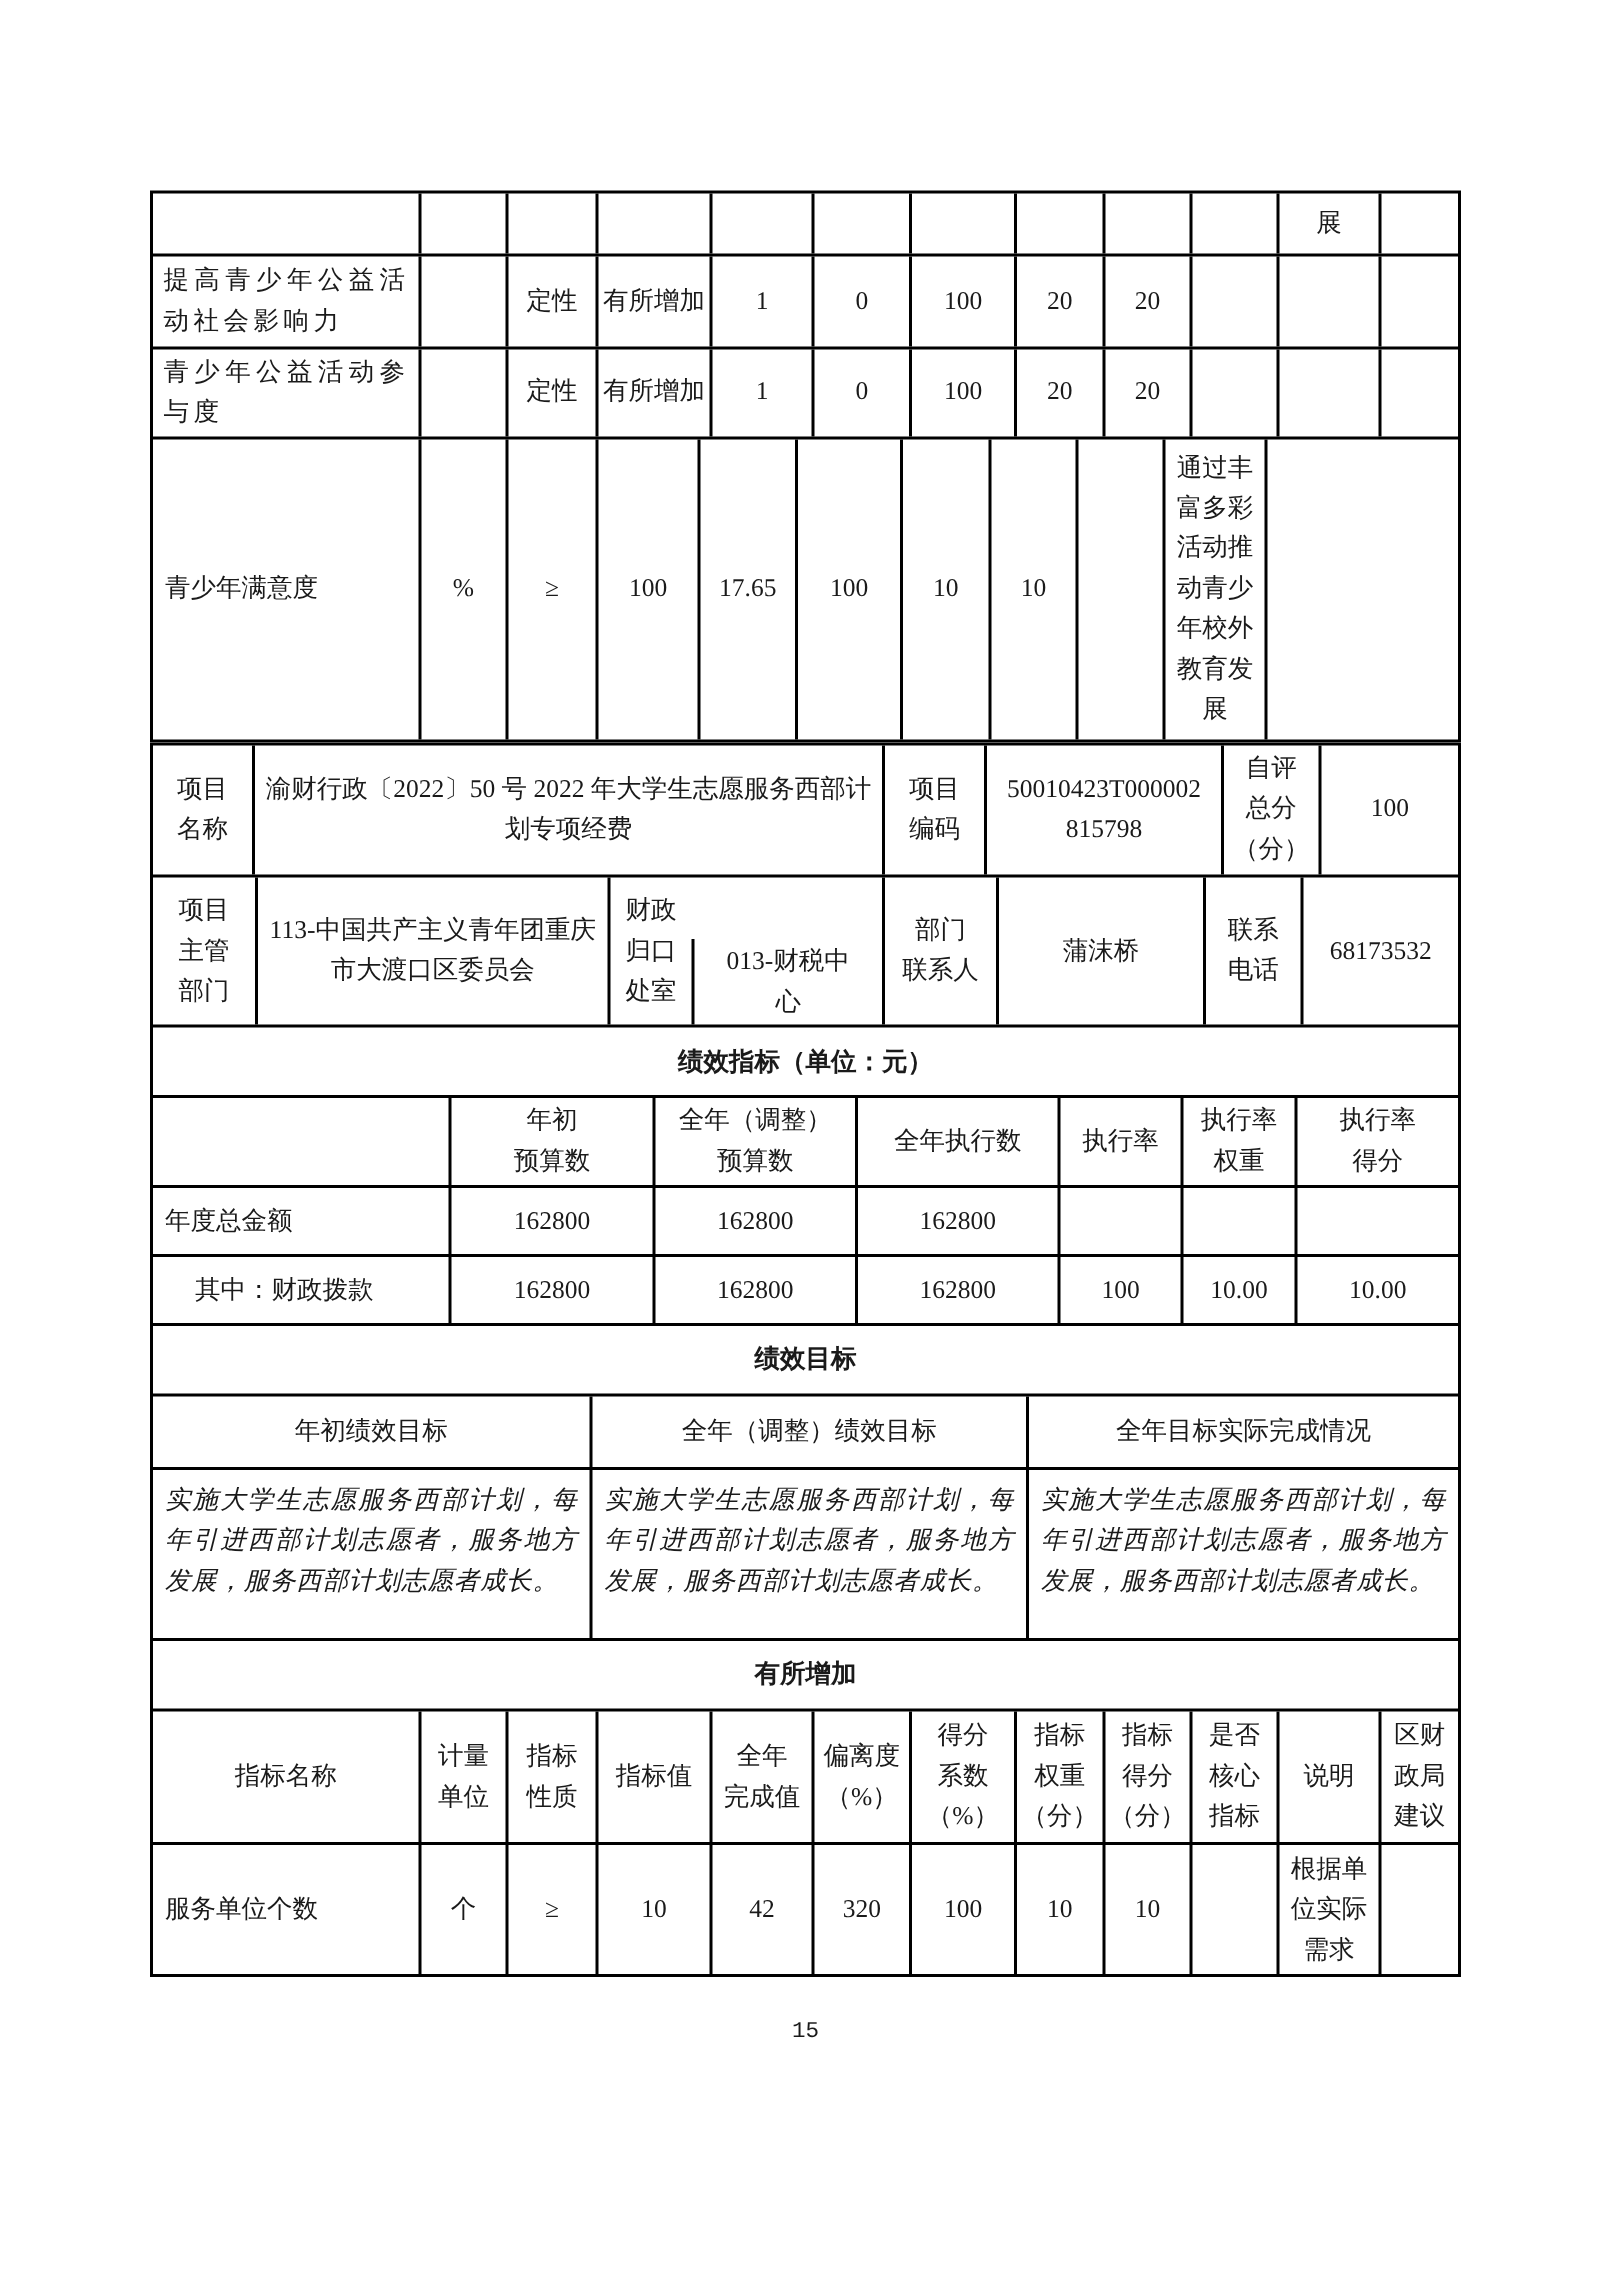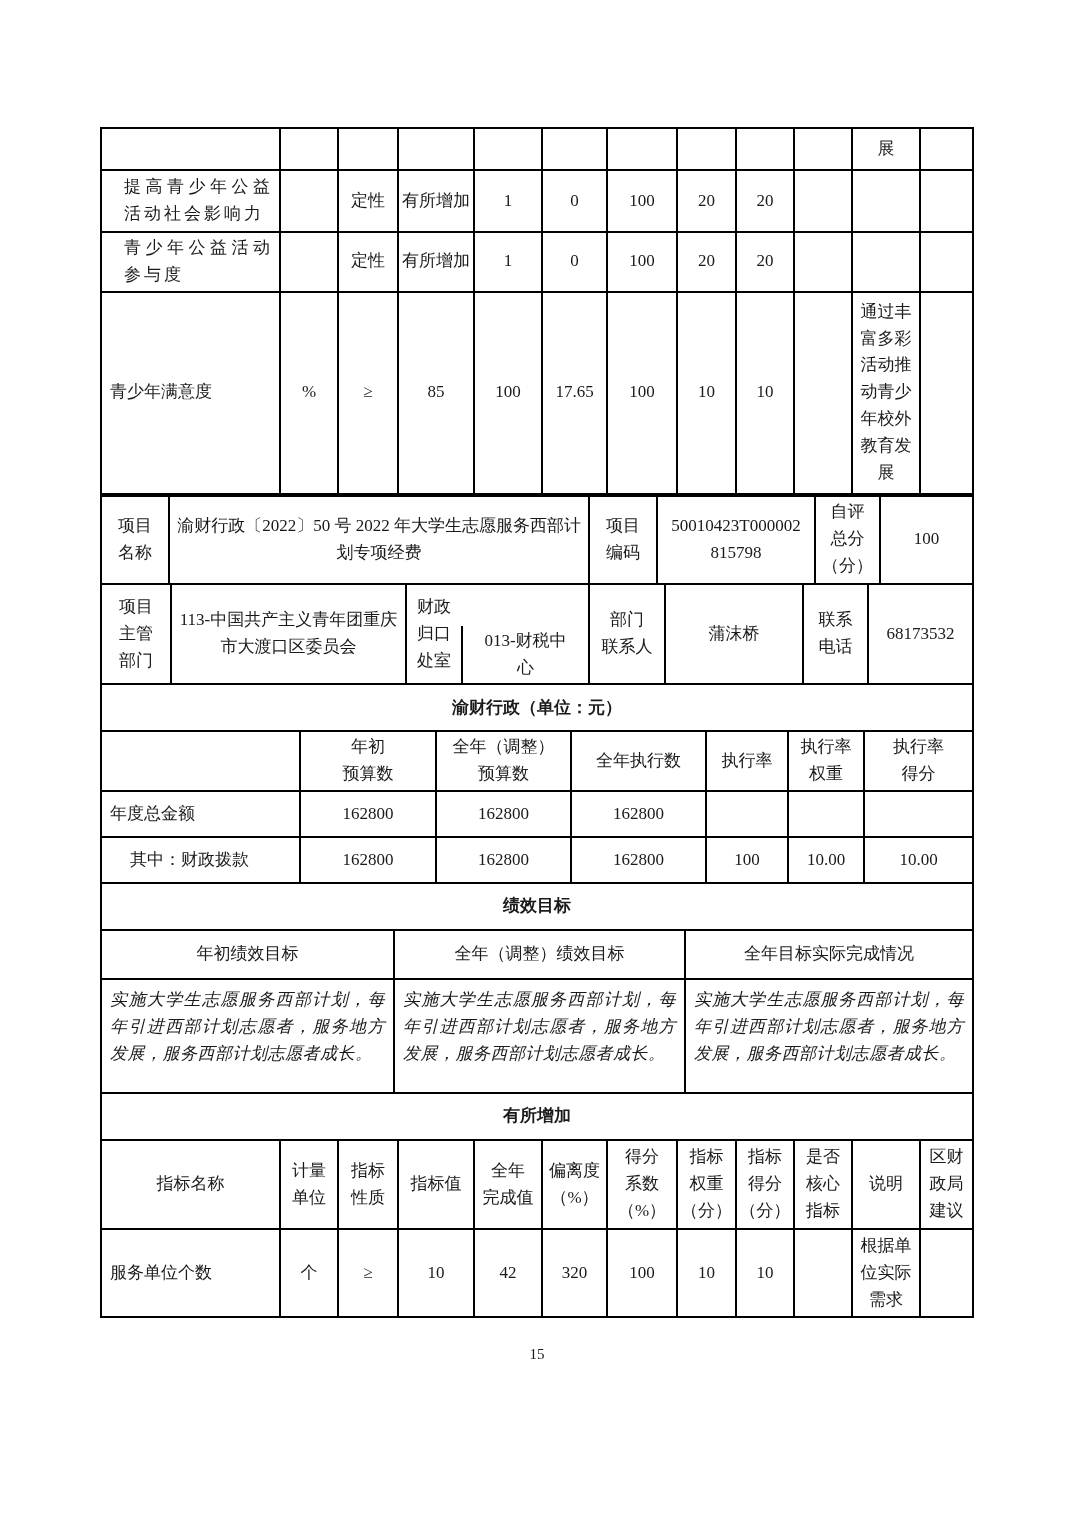--- a/index.html
+++ b/index.html
@@ -23,21 +23,21 @@
     display:flex; align-items:center; justify-content:center;
     text-align:center;
     white-space:pre-line;
     font-size:17px; line-height:1.58;
     padding:2px 3px;
     overflow:hidden;
   }
   .c + .c { border-left:2px solid #000; }
   .bold { font-weight:bold; }
   .lft { justify-content:flex-start; text-align:right; padding-left:8px; }
-  .jl  { justify-content:flex-start; text-align:justify; text-justify:inter-character; letter-spacing:3px; padding-left:22px; padding-right:6px; }
+  .jl  { justify-content:flex-start; text-align:justify; text-justify:inter-character; letter-spacing:3px; padding-left:7px; padding-right:6px; }
   .blk { display:block; text-align:justify; text-justify:inter-character; padding:7px 8px 4px 8px; letter-spacing:0.5px;font-style:italic; }
   .ind2 { padding-left:28px; }
   .brk { word-break:break-all; padding-left:12px; padding-right:12px; }
   .pad14 { padding-left:16px; padding-right:16px;margin-top:41px; }
 
   
   .k0{width:177px}.k1{width:58px}.k2{width:60px}.k3{width:76px}.k4{width:68px}
   .k5{width:65px}.k6{width:70px}.k7{width:59px}.k8{width:58px}.k9{width:58px}
   .k10{width:68px}.k11{flex:1}
   
@@ -61,20 +61,21 @@
   .title {
     width:874px; margin:27px auto 13px auto;
     text-align:center;
     font-size:27px; font-weight:bold;
     letter-spacing:1px;
   }
   .pagenum {
     text-align:center;
     font-size:15px;
     margin-top:28px;
+    font-family:Liberation Mono, monospace;
   }
 </style>
 </head>
 <body>
 
 <div class="page">
 
   <div class="tbl">
     <div class="row h-c0">
       <div class="c k0"></div>
@@ -115,21 +116,20 @@
       <div class="c k7">20</div>
       <div class="c k8">20</div>
       <div class="c k9"></div>
       <div class="c k10"></div>
       <div class="c k11"></div>
     </div>
     <div class="row h-c3">
       <div class="c k0 lft">青少年满意度</div>
       <div class="c k1">%</div>
       <div class="c k2">≥</div>
-      <div class="c k3">85</div>
       <div class="c k4">100</div>
       <div class="c k5">17.65</div>
       <div class="c k6">100</div>
       <div class="c k7">10</div>
       <div class="c k8">10</div>
       <div class="c k9"></div>
       <div class="c k10">通过丰富多彩活动推动青少年校外教育发展</div>
       <div class="c k11"></div>
     </div>
   </div>
@@ -161,21 +161,21 @@
       <div class="c b3 pad14">013-财税中心</div>
       <div class="c b4">部门
 联系人</div>
       <div class="c b5">蒲沫桥</div>
       <div class="c b6">联系
 电话</div>
       <div class="c b7">68173532</div>
     </div>
 
     <div class="row h-sec">
-      <div class="c full bold">渝财行政（单位：元）</div>
+      <div class="c full bold">绩效指标（单位：元）</div>
     </div>
 
     <div class="row h-fh">
       <div class="c f0"></div>
       <div class="c f1">年初
 预算数</div>
       <div class="c f2">全年（调整）
 预算数</div>
       <div class="c f3">全年执行数</div>
       <div class="c f4">执行率</div>

